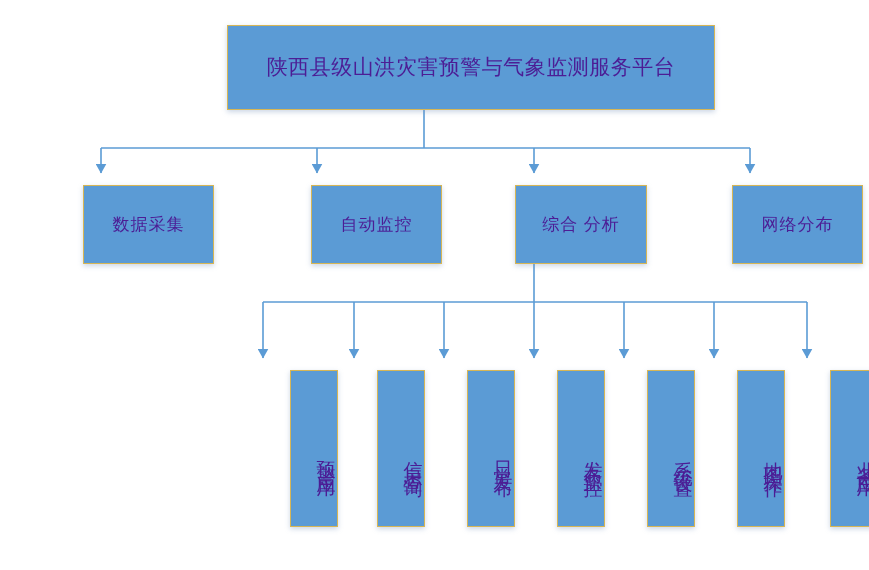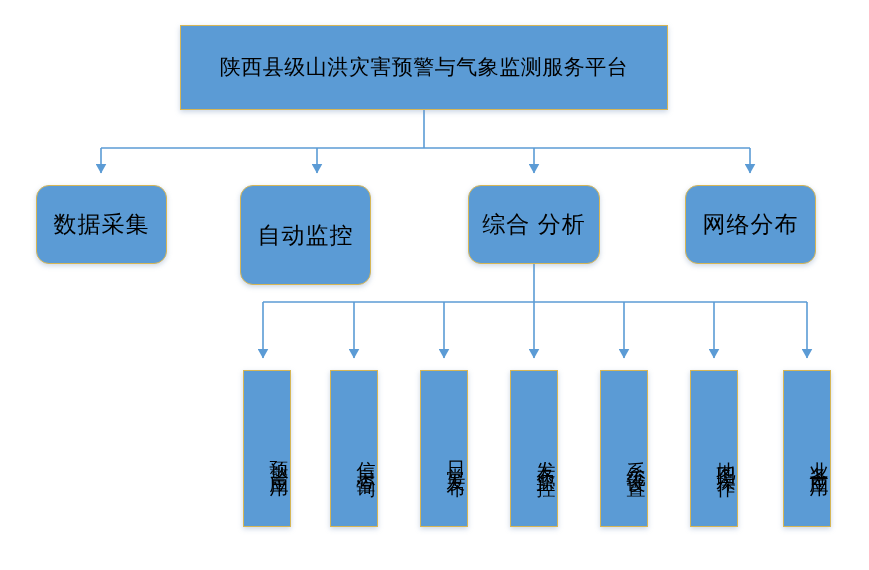--- a/index.html
+++ b/index.html
@@ -24,36 +24,36 @@
     top: 0;
     width: 869px;
     height: 570px;
     pointer-events: none;
   }
   .node {
     position: absolute;
     box-sizing: border-box;
     background: #5B9BD5;
     border: 1.5px solid #D6B656;
-    color: #000000;
+    color: #4c1d95;
     display: flex;
     align-items: center;
     justify-content: center;
     text-align: center;
     box-shadow: 0 2px 5px rgba(120,150,190,0.38);
     line-height: 1.15;
+    margin-left: 47px;
   }
   .node-root {
     font-size: 21px;
     letter-spacing: 0.5px;
   }
   .node-branch {
-    font-size: 23px;
+    font-size: 17px;
     letter-spacing: 1px;
-    border-radius: 13px;
   }
   .node-leaf {
     font-size: 19px;
     writing-mode: vertical-rl;
     text-orientation: upright;
     letter-spacing: 6px;
     padding-top: 18px;
     align-items: flex-start;
     justify-content: center;
   }
@@ -89,21 +89,21 @@
       <path d="M 624 302 L 624 358" marker-end="url(#arrowhead)"></path>
       <path d="M 714 302 L 714 358" marker-end="url(#arrowhead)"></path>
       <path d="M 807 302 L 807 358" marker-end="url(#arrowhead)"></path>
     </g>
   </svg>
 
   <div class="node node-root" style="left:180px; top:25px; width:488px; height:85px;">陕西县级山洪灾害预警与气象监测服务平台</div>
 
   <div class="node node-branch" style="left:36px; top:185px; width:131px; height:79px;">数据采集</div>
 
-  <div class="node node-branch" style="left:240px; top:185px; width:131px; height:100px;">自动监控</div>
+  <div class="node node-branch" style="left:264px; top:185px; width:131px; height:79px;">自动监控</div>
 
   <div class="node node-branch" style="left:685px; top:185px; width:131px; height:79px;">网络分布</div>
 
   <div class="node node-branch" style="left:468px; top:185px; width:132px; height:79px;">综合 分析</div>
 
   <div class="node node-leaf" style="left:243px; top:370px; width:48px; height:157px;">预警应用</div>
 
   <div class="node node-leaf" style="left:330px; top:370px; width:48px; height:157px;">信息查询</div>
 
   <div class="node node-leaf" style="left:420px; top:370px; width:48px; height:157px;">日常发布</div>

